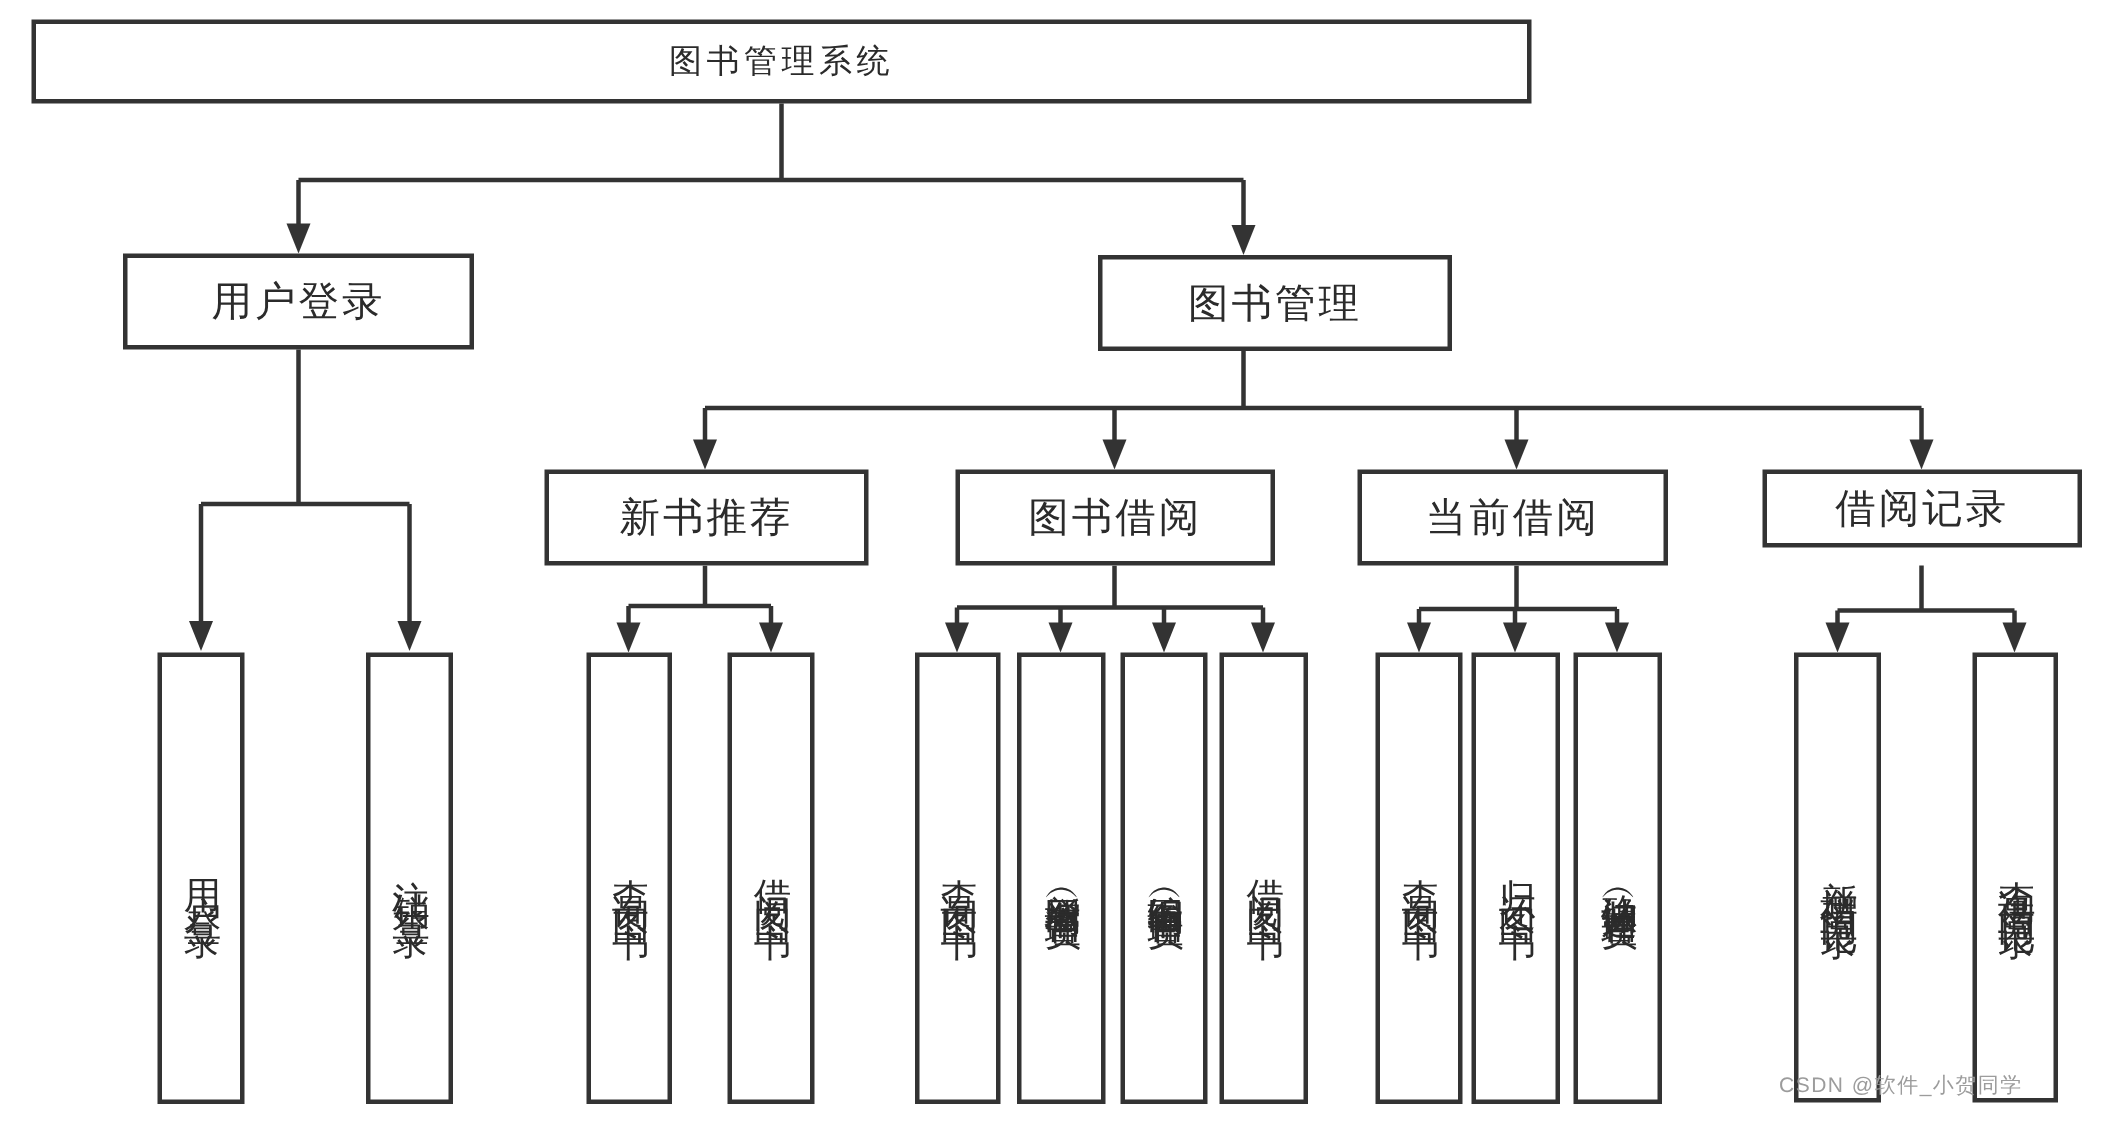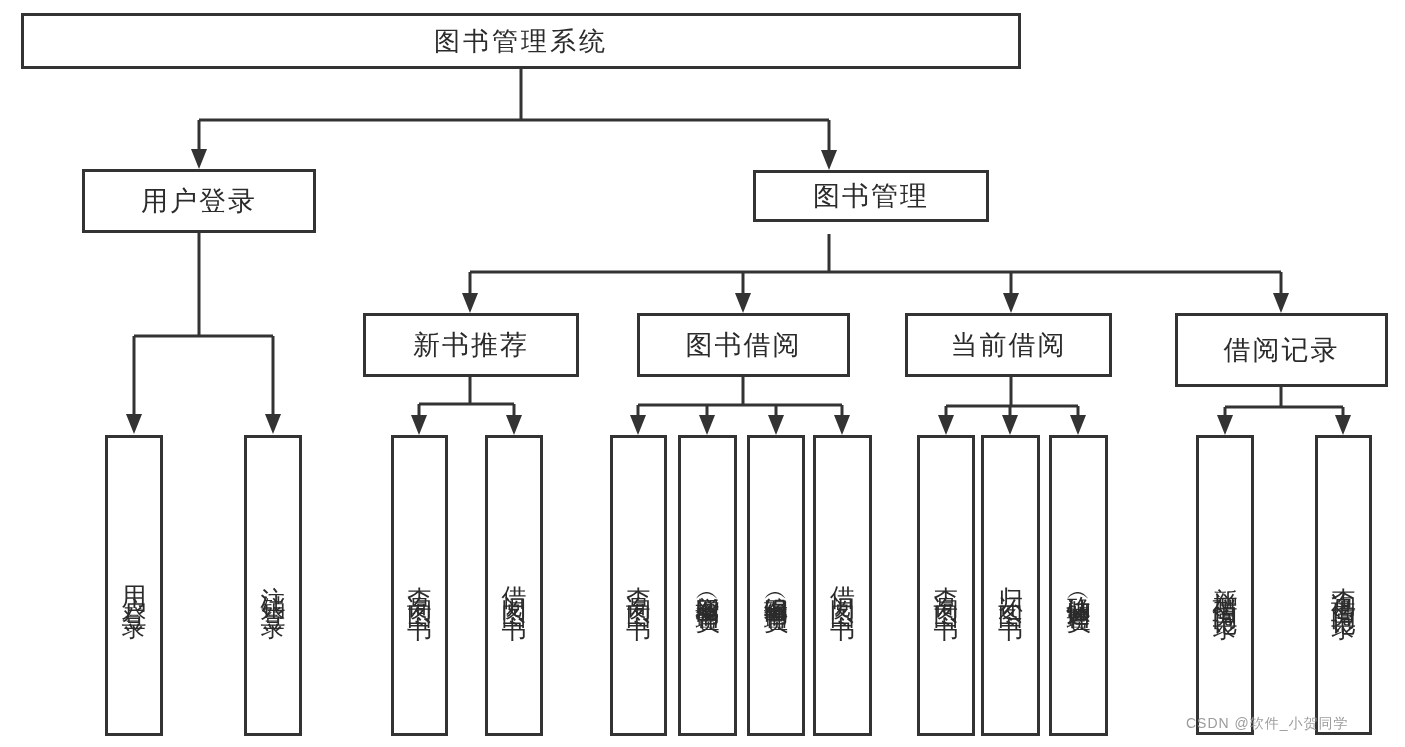--- a/index.html
+++ b/index.html
@@ -16,21 +16,21 @@
   .connectors{position:absolute;left:0;top:0;pointer-events:none;}
   .connectors path{stroke:var(--line);stroke-width:3;fill:none;}
   .connectors polygon{fill:var(--line);stroke:none;}
   .node{
     position:absolute;box-sizing:border-box;border:3px solid var(--line);
     background:var(--bg);display:flex;align-items:center;justify-content:center;
     color:var(--text);
   }
   .lbl{white-space:nowrap;}
   .lbl.h{font-size:27px;letter-spacing:2px;}
-  .lbl.title{font-size:26px;letter-spacing:3px;}
+  .lbl.title{font-size:22px;letter-spacing:3px;}
   .lbl.v{
     writing-mode:vertical-rl;text-orientation:mixed;
     font-size:25px;letter-spacing:10px;line-height:1;
   }
   .lbl.v.med{letter-spacing:6px;}
   .lbl.v.tight{letter-spacing:2px;font-size:24px;}
   .watermark{
     position:absolute;left:1186px;top:715px;font-size:14px;
     color:var(--watermark);letter-spacing:1px;white-space:nowrap;
   }
@@ -109,34 +109,34 @@
     </g>
   </svg>
 
   <div class="node" style="left:21px;top:13px;width:1000px;height:56px">
     <span class="lbl title">图书管理系统</span>
   </div>
 
   <div class="node" style="left:82px;top:169px;width:234px;height:64px">
     <span class="lbl h">用户登录</span>
   </div>
-  <div class="node" style="left:753px;top:170px;width:236px;height:52px">
+  <div class="node" style="left:732px;top:170px;width:236px;height:64px">
     <span class="lbl h">图书管理</span>
   </div>
 
   <div class="node" style="left:637px;top:313px;width:213px;height:64px">
     <span class="lbl h">图书借阅</span>
   </div>
   <div class="node" style="left:363px;top:313px;width:216px;height:64px">
     <span class="lbl h">新书推荐</span>
   </div>
   <div class="node" style="left:905px;top:313px;width:207px;height:64px">
     <span class="lbl h">当前借阅</span>
   </div>
-  <div class="node" style="left:1175px;top:313px;width:213px;height:74px">
+  <div class="node" style="left:1175px;top:313px;width:213px;height:52px">
     <span class="lbl h">借阅记录</span>
   </div>
 
   <div class="node" style="left:105px;top:435px;width:58px;height:301px">
     <span class="lbl v">用户登录</span>
   </div>
   <div class="node" style="left:244px;top:435px;width:58px;height:301px">
     <span class="lbl v">注销登录</span>
   </div>
 

